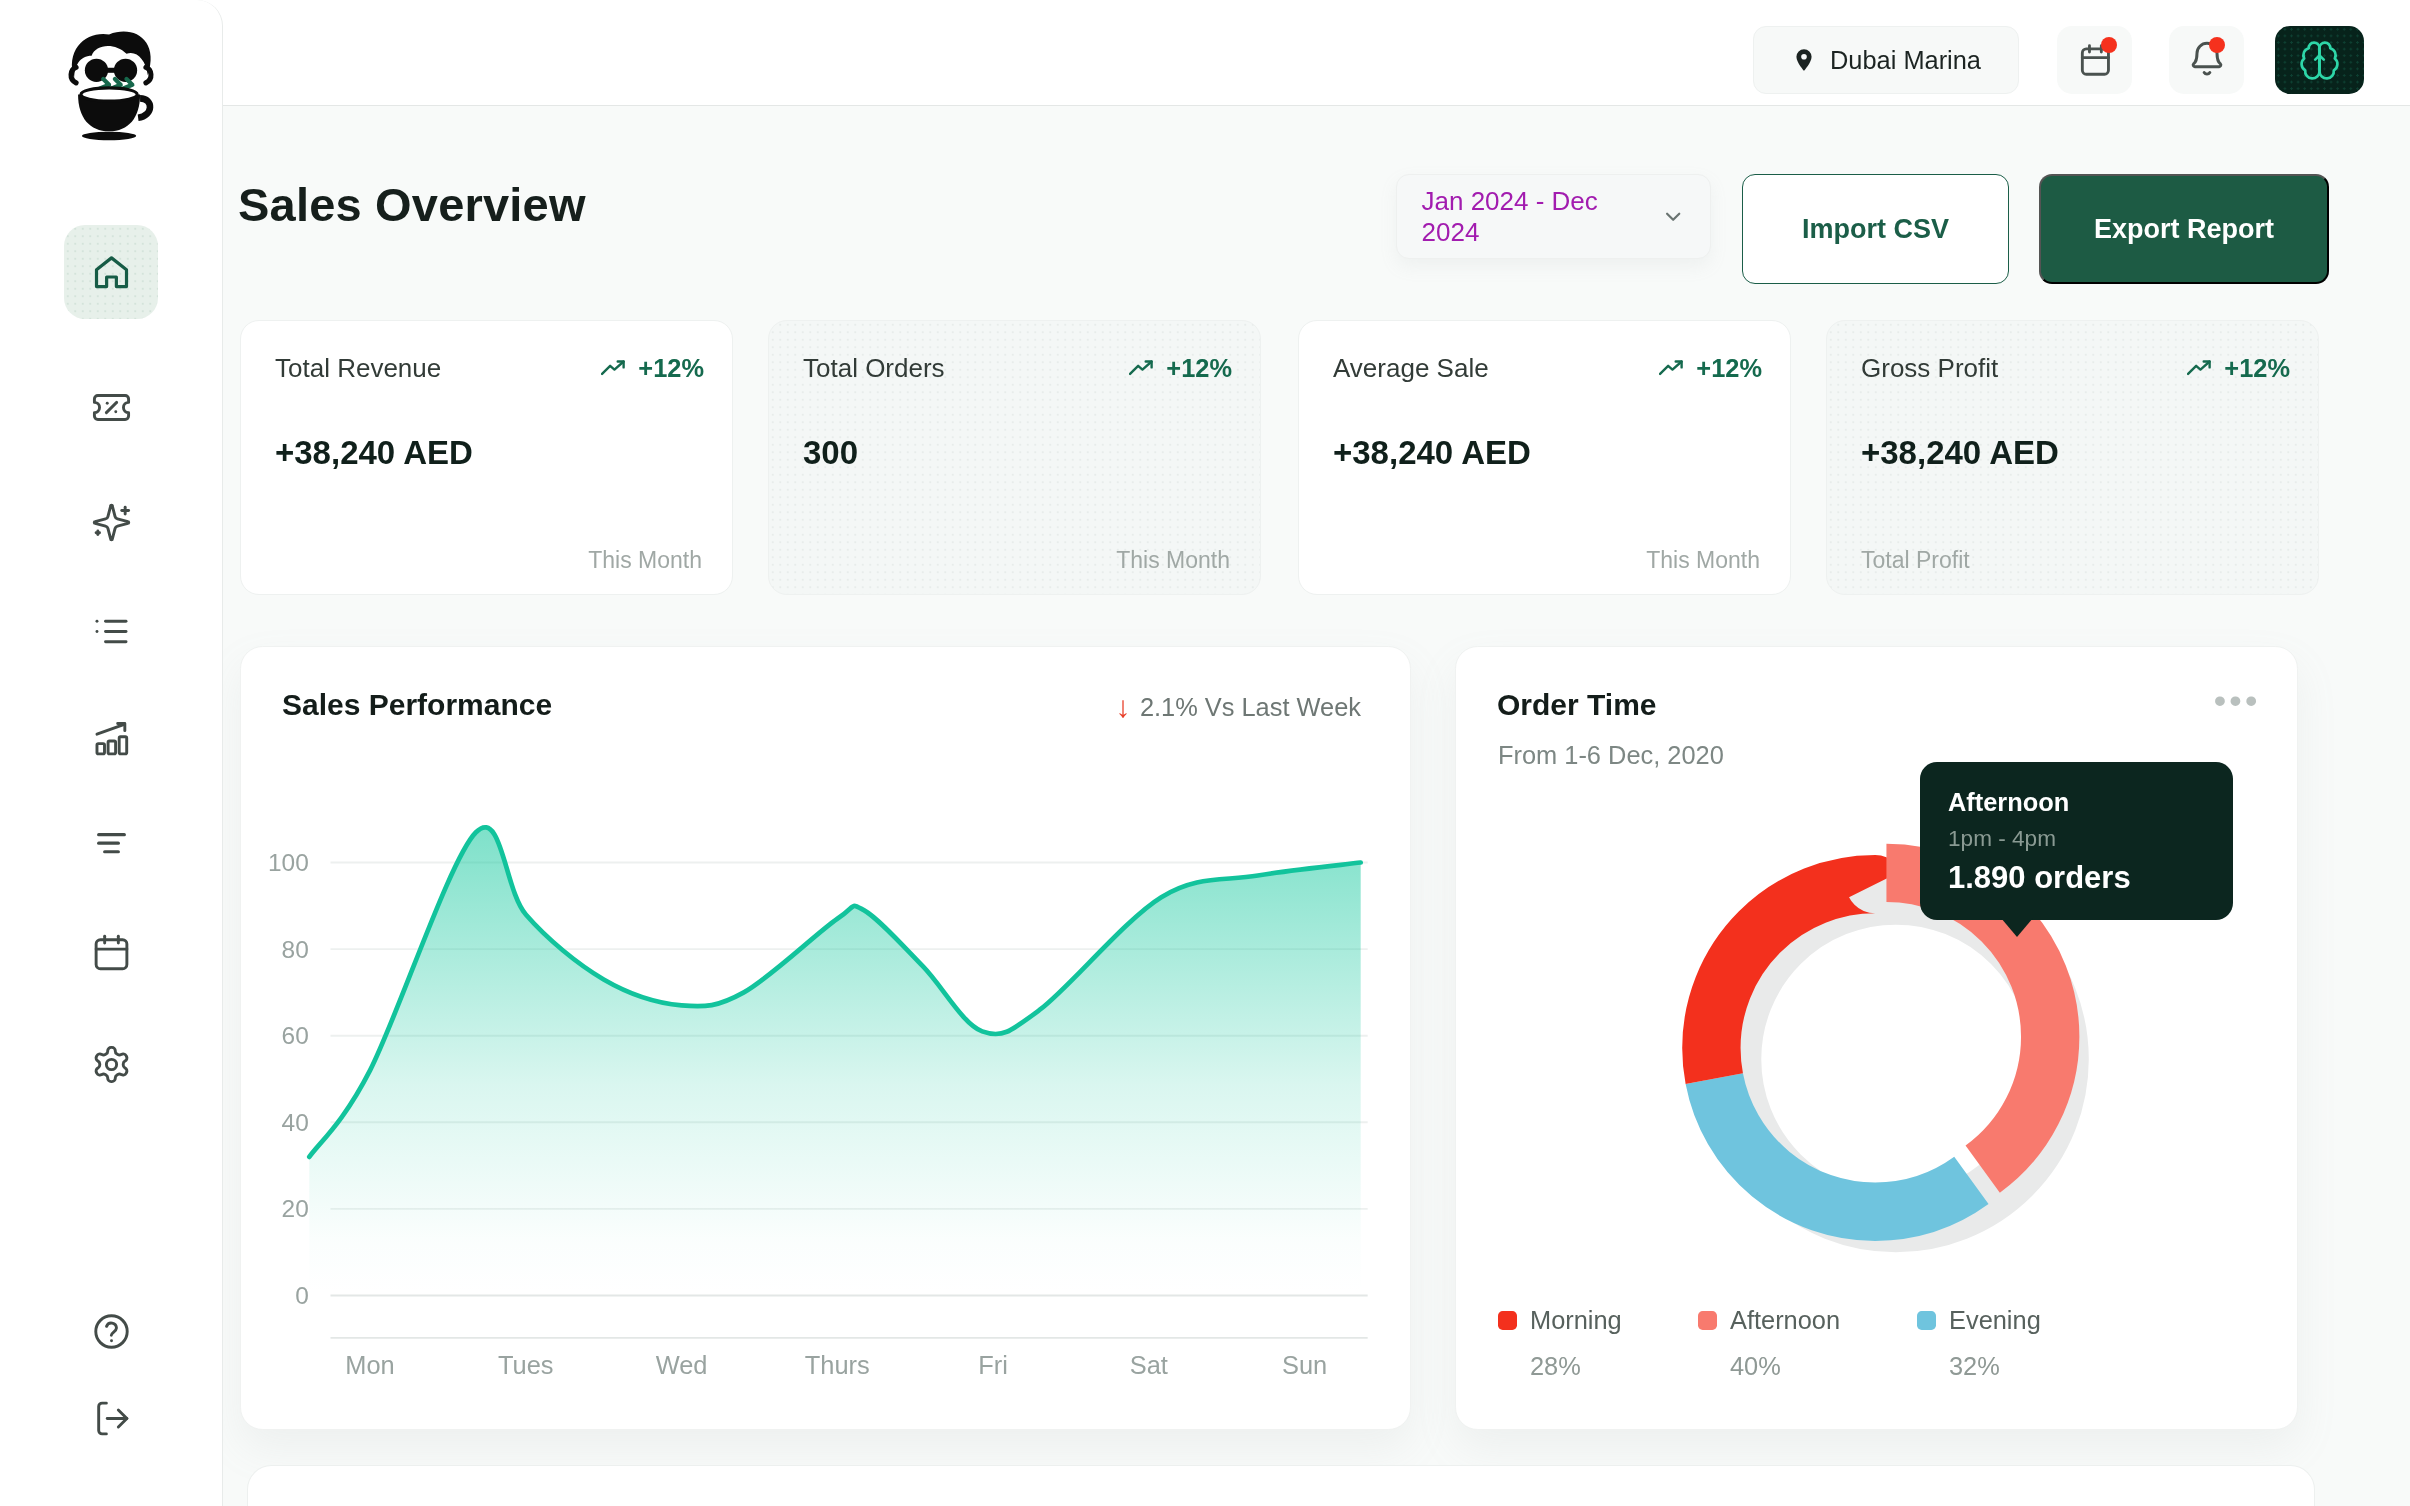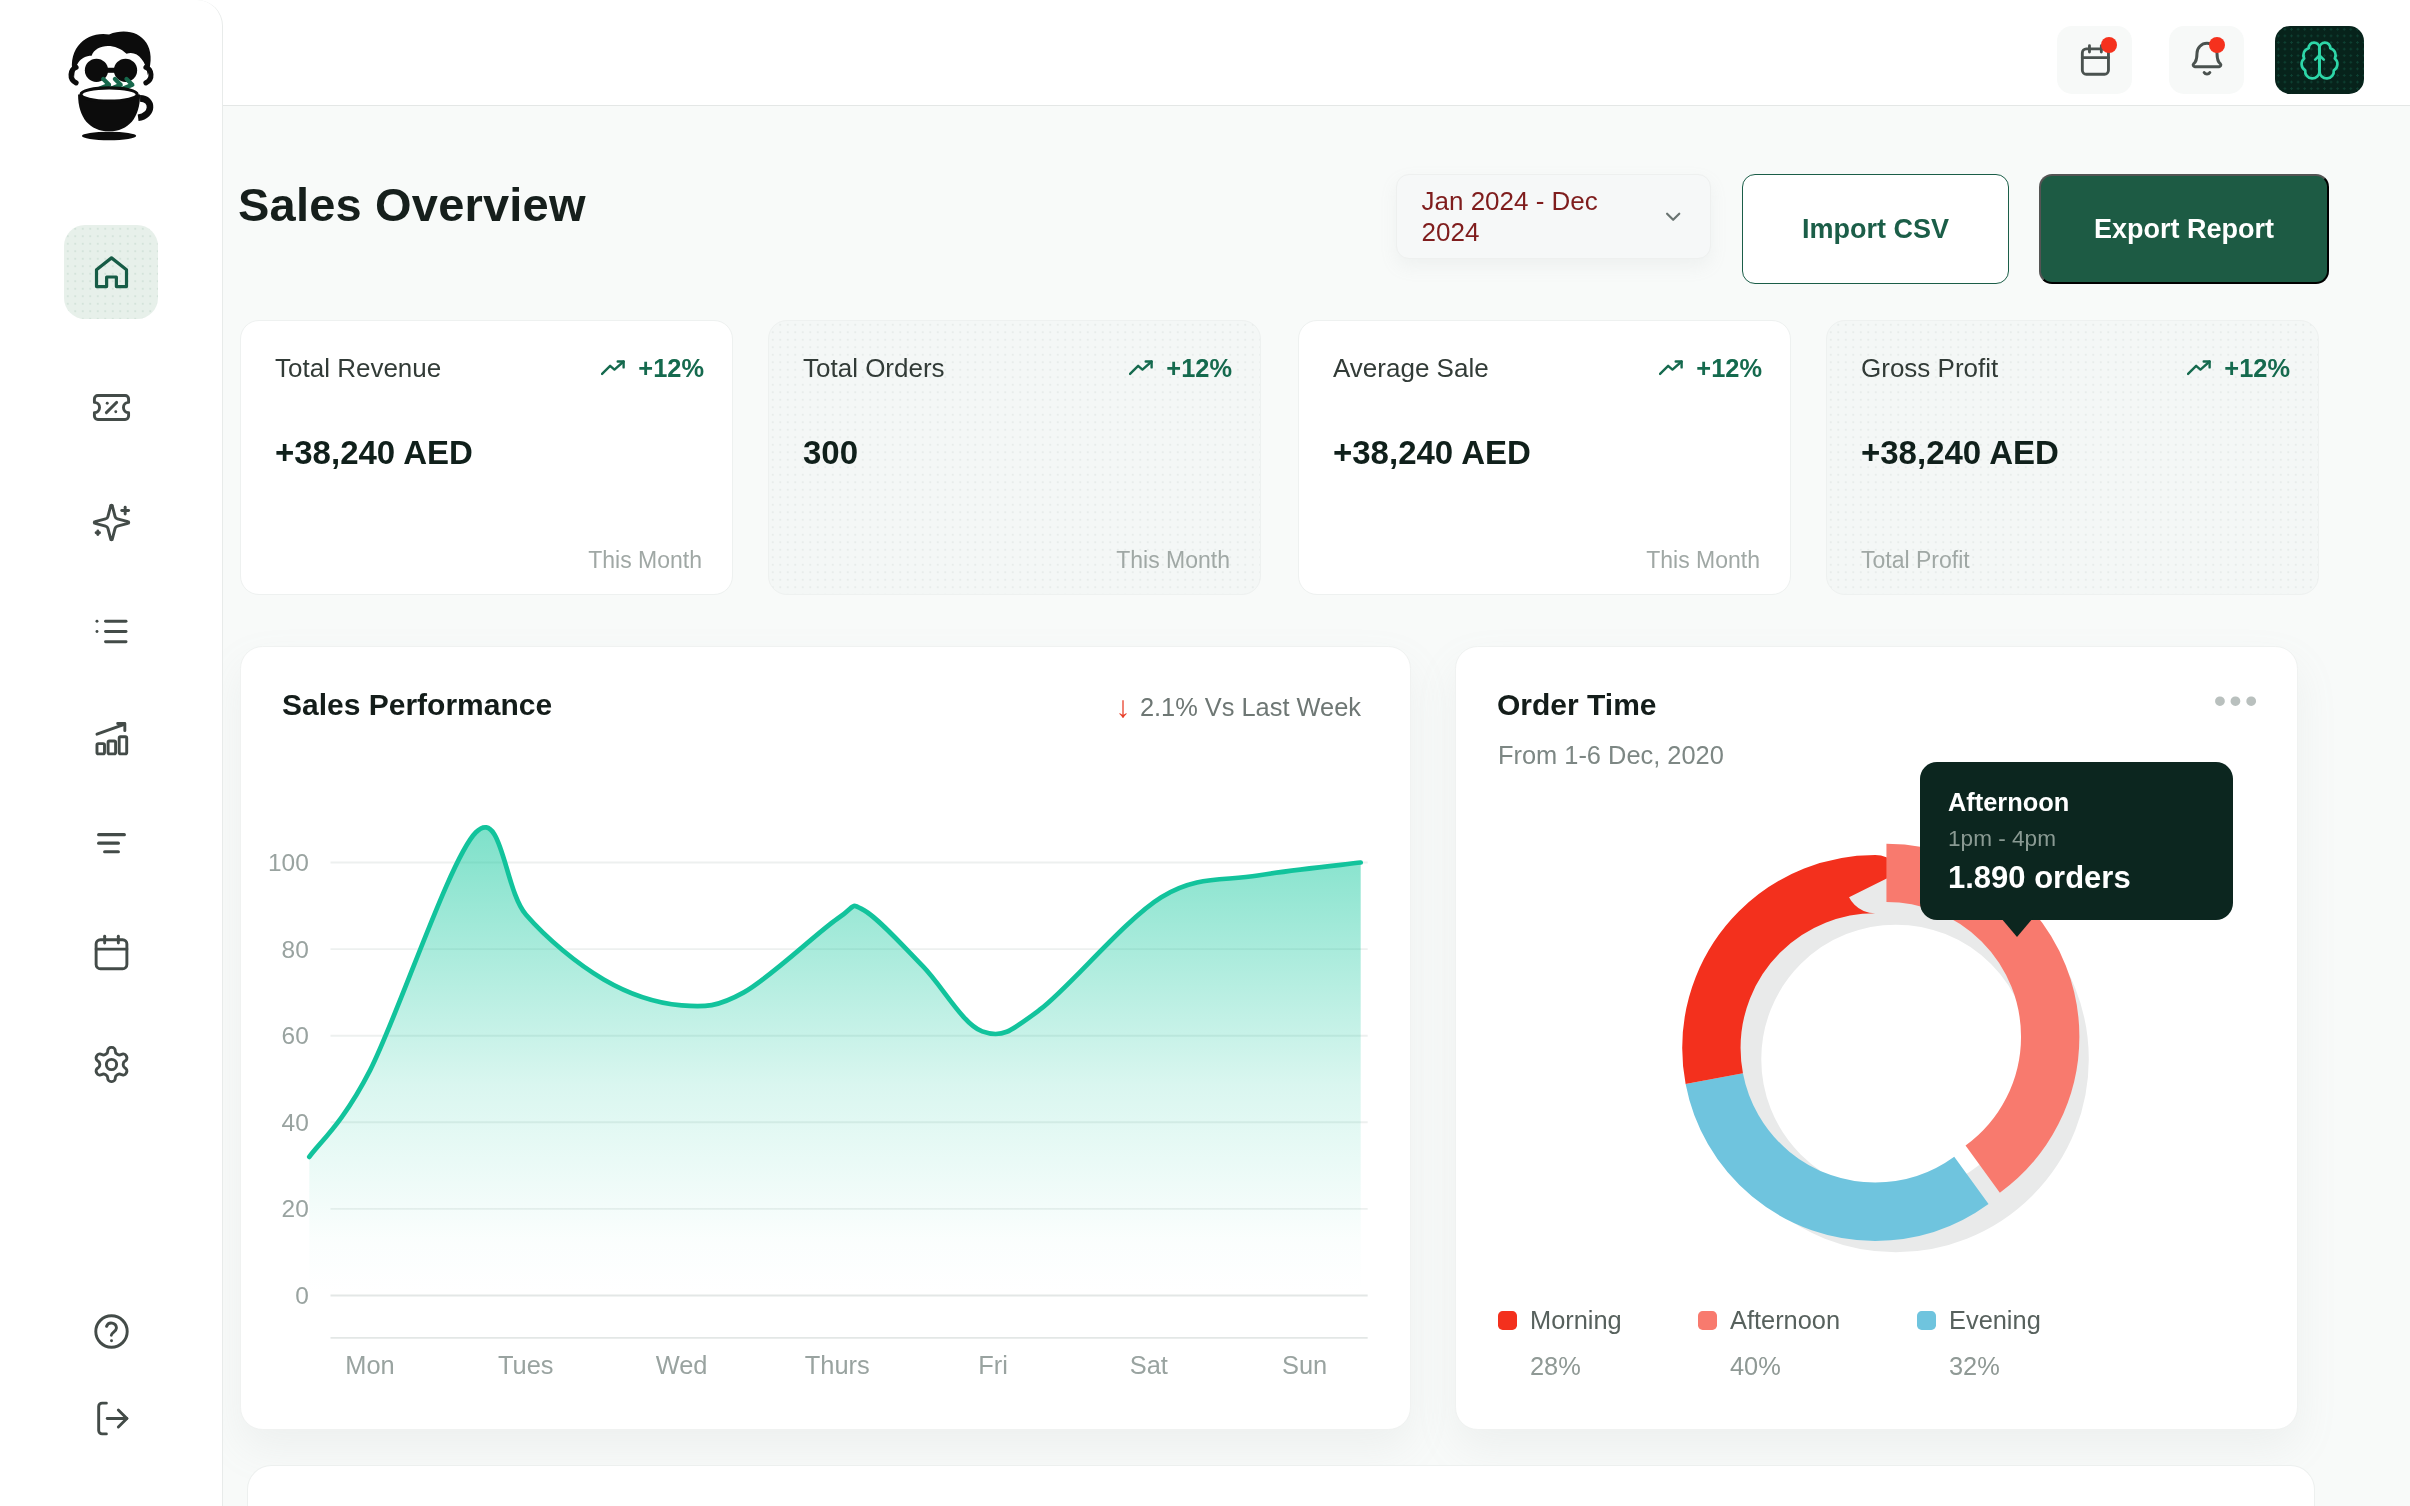--- a/index.html
+++ b/index.html
@@ -40,21 +40,21 @@
   .nav-item svg { width:41px; height:41px; }
   .nav-item.active svg { width:45px; height:45px; }
 
   
   .page-title { position:absolute; left:238px; top:177px; font-size:47px; font-weight:600;
                 letter-spacing:0.2px; color:#161f1c; z-index:2; }
   .select { position:absolute; left:1396px; top:174px; width:315px; height:85px;
             background:#f6f8f8; border:0.9px solid #eef0ef; border-radius:13px;
             display:flex; align-items:center; justify-content:space-between;
             padding:0 24.5px; z-index:2; box-shadow:0 7.5px 17px rgba(160,170,168,0.10); }
-  .select .val { font-size:26px; color:#7f1d1d; }
+  .select .val { font-size:26px; color:#a21caf; }
   .btn { position:absolute; top:174px; height:110px; border-radius:13px; display:flex;
          align-items:center; justify-content:center; font-size:27px; font-weight:600; z-index:2; }
   .btn-import { left:1742px; width:267px; background:#ffffff; border:1.9px solid #1b5e48; color:#1b5e48; }
   .btn-export { left:2039px; width:290px; background:#1d5b44; color:#ffffff; }
 
   
   .stat-card { position:absolute; top:320px; width:493px; height:275px; border-radius:19px;
                background:#ffffff; border:0.9px solid #eef1f0; z-index:2; }
   .stat-card.tinted { background:#f4f7f6; border-color:#eef1f0;
                background-image:radial-gradient(rgba(120,140,130,0.10) 0.9px, transparent 0.9px);
@@ -195,20 +195,26 @@
     </div>
     <div class="nav-item" style="top:1392px">
       <svg viewBox="0 0 24 24" fill="none" stroke="currentColor" stroke-width="1.7" stroke-linecap="round" stroke-linejoin="round">
         <path d="M9 21H6.5a2 2 0 0 1-2-2V5a2 2 0 0 1 2-2H9"></path>
         <path d="m16 17 5-5-5-5"></path>
           <path d="M21 12H9.5"></path>
       </svg>
     </div>
   </nav>
 
+  <div class="chip chip-location">
+    <svg width="26" height="26" viewBox="0 0 24 24">
+      <path d="M12 2a7 7 0 0 0-7 7c0 5.2 7 13 7 13s7-7.8 7-13a7 7 0 0 0-7-7zm0 9.6a2.6 2.6 0 1 1 0-5.2 2.6 2.6 0 0 1 0 5.2z" fill="#1c2422"></path>
+    </svg>
+    <span class="txt">Dubai Marina</span>
+  </div>
 
   <div class="iconbtn btn-calendar">
     <svg width="38" height="38" viewBox="0 0 24 24" fill="none" stroke="#4a524f" stroke-width="1.8" stroke-linecap="round" stroke-linejoin="round">
       <rect x="4" y="5" width="16.5" height="16" rx="2.5"></rect>
         <path d="M8.5 3v4"></path>
         <path d="M16 3v4"></path>
         <path d="M4 10.5h16.5"></path>
     </svg>
     <span class="dot"></span>
   </div>

